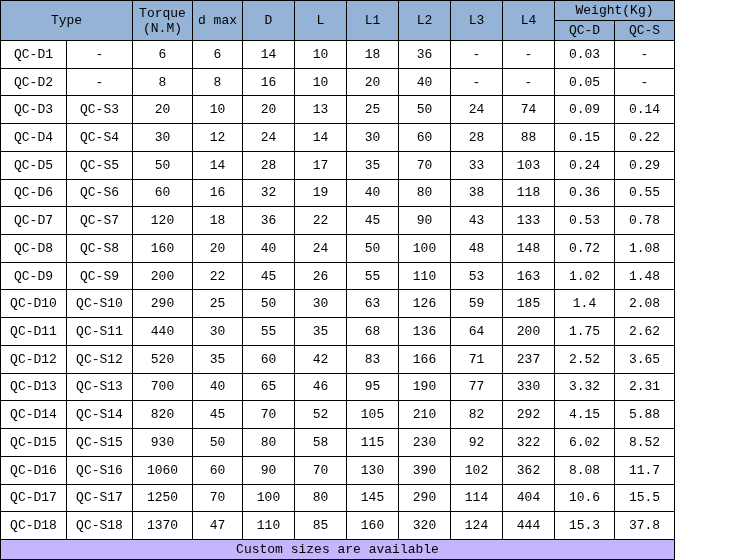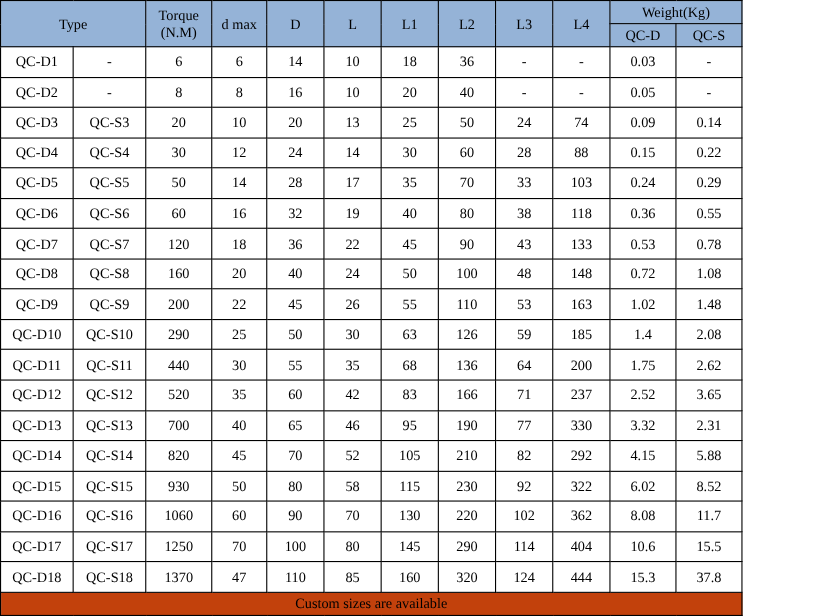--- a/index.html
+++ b/index.html
@@ -6,21 +6,20 @@
     margin: 0;
     padding: 0;
     font-family: "Courier New", monospace;
     font-size: 13px;
     background: #fff;
   }
   .wrap {
     width: 667px;
     height: 560px;
     box-sizing: border-box;
-    font-family: Liberation Serif, serif;
   }
   table {
     width: 100%;
     height: 100%;
     border-collapse: collapse;
     table-layout: fixed;
   }
   th, td {
     border: 1px solid #000;
     text-align: center;
@@ -28,21 +27,21 @@
     padding: 2px 0;
     font-weight: normal;
   }
   th {
     background: #95b3d7;
   }
   td {
     background: #fff;
   }
   .footer {
-    background: #c2410c;
+    background: #c4b5fd;
   }
   col.c-type  { width: 66px; }
   col.c-type2 { width: 66px; }
   col.c-torq  { width: 60px; }
   col.c-dmax  { width: 50px; }
   col.c-d     { width: 52px; }
   col.c-l     { width: 52px; }
   col.c-l1    { width: 52px; }
   col.c-l2    { width: 52px; }
   col.c-l3    { width: 52px; }
@@ -302,21 +301,21 @@
           <td>8.52</td>
         </tr>
         <tr>
           <td>QC-D16</td>
           <td>QC-S16</td>
           <td>1060</td>
           <td>60</td>
           <td>90</td>
           <td>70</td>
           <td>130</td>
-          <td>220</td>
+          <td>390</td>
           <td>102</td>
           <td>362</td>
           <td>8.08</td>
           <td>11.7</td>
         </tr>
         <tr>
           <td>QC-D17</td>
           <td>QC-S17</td>
           <td>1250</td>
           <td>70</td>

